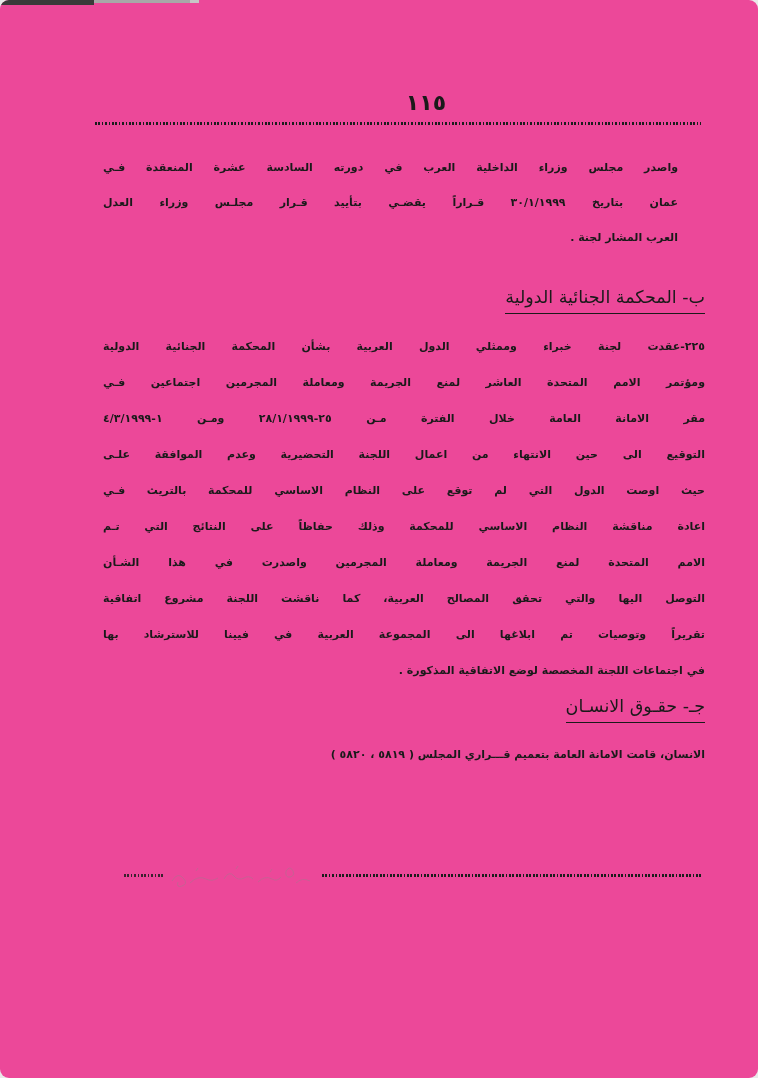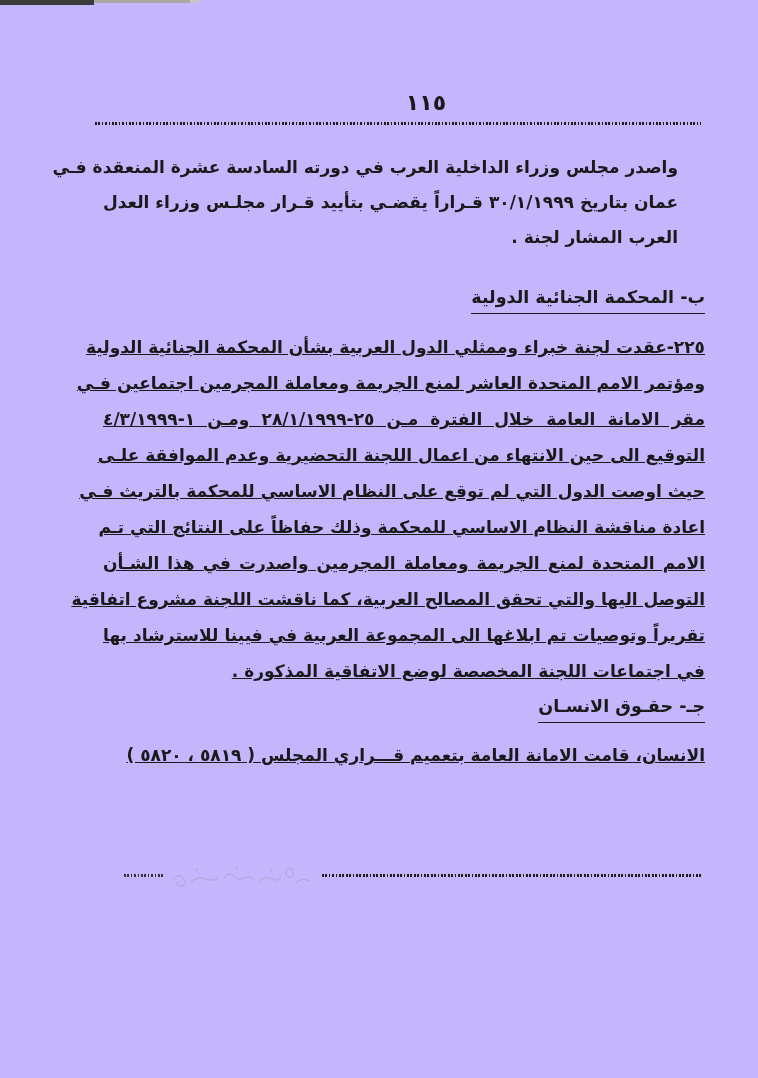--- a/index.html
+++ b/index.html
@@ -1,24 +1,25 @@
 <!DOCTYPE html>
 <html lang="ar"><head>
 <meta charset="utf-8">
 <style>
   html, body { margin: 0; padding: 0; background: #e9e9e9; }
   .page {
     position: relative;
     width: 758px;
     height: 1078px;
     margin: 0 auto;
-    background: #c4b5fd;
+    background: #ec4899;
     overflow: hidden;
     font-family: "DejaVu Sans", sans-serif;
     color: #1a1a1a;
+    border-radius: 9px;
   }
   
   .artifact-dark  { position: absolute; left: 0;   top: 0; width: 94px;  height: 5px; background: #3a3a3a; }
   .artifact-light { position: absolute; left: 94px; top: 0; width: 96px;  height: 3px; background: #a8a8a8; }
   .artifact-tick  { position: absolute; left: 190px; top: 0; width: 9px;  height: 3px; background: #c6c6c6; }
 
   .page-number {
     position: absolute; top: 90px; left: 388px; width: 76px;
     text-align: center; font-size: 22px; font-weight: 700;
     letter-spacing: 2px;
@@ -26,35 +27,35 @@
   .rule-dotted {
     position: absolute; height: 2.6px;
     background: repeating-linear-gradient(to right, #1c1c1c 0 1.7px, rgba(0,0,0,0) 1.7px 3.4px);
   }
   .rule-header { left: 95px;  top: 122px; width: 606px; }
   .rule-footer-left  { left: 124px; top: 874px; width: 40px;  opacity: .85; }
   .rule-footer-right { left: 322px; top: 874px; width: 379px; }
 
   .textcol {
     position: absolute; left: 103px; width: 602px;
-    direction: rtl; font-weight: 700; font-size: 17px;
+    direction: rtl; font-weight: 700; font-size: 11px;
   }
   .l {
     line-height: 35px; white-space: nowrap;
     text-align: justify; text-align-last: justify;
   }
-  .p225 .l, .p226 .l { line-height: 36px; text-decoration: underline; }
+  .p225 .l, .p226 .l { line-height: 36px; }
   .l.lastline { text-align-last: right; }
   .l.cont  { }   
   .l.cont1 { margin-right: 27px; }   
 
   .section-heading {
     position: absolute; left: 103px; width: 602px;
     direction: rtl; 
-    font-size: 17.5px; font-weight: 700; line-height: 26px;
+    font-size: 17.5px; font-weight: 400; line-height: 26px;
   }
   .section-heading .hd {
     display: inline-block;
     border-bottom: 1.6px solid #1a1a1a;
     padding-bottom: 3px;
   }
   .heading-b { top: 284px; }
   .heading-c { top: 693px; }
   .heading-c .hd { }
 

